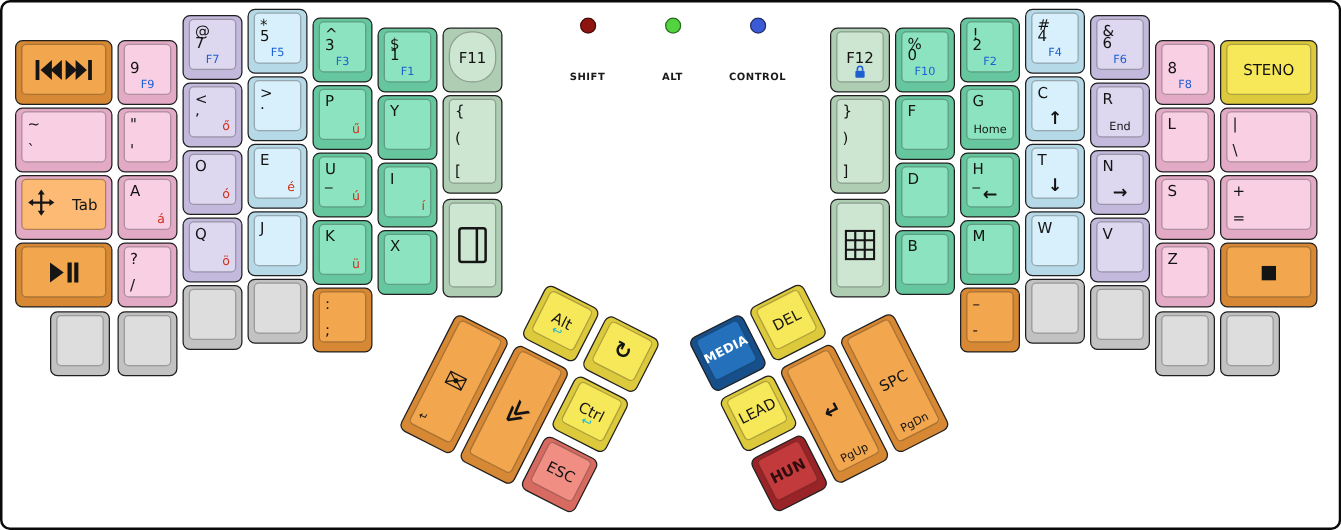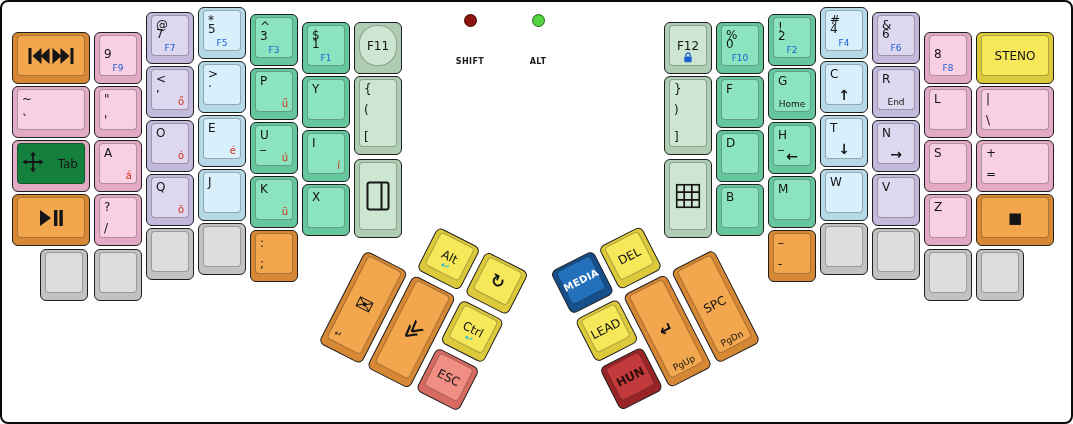--- a/index.html
+++ b/index.html
@@ -49,20 +49,24 @@
 
   <div id="indicators">
     <div class="ind">
       <span class="dot" id="dot-0" style="background: rgb(142, 20, 16);"></span>
       <span class="ind-label">SHIFT</span>
     </div>
     <div class="ind">
       <span class="dot" id="dot-1" style="background: rgb(82, 211, 63);"></span>
       <span class="ind-label">ALT</span>
     </div>
+    <div class="ind">
+      <span class="dot" id="dot-2" style="background: rgb(59, 91, 214);"></span>
+      <span class="ind-label">CONTROL</span>
+    </div>
   </div>
 
   <div id="main-keys">
       <div class="key" style="left: 10px; top: 30px; width: 78px; height: 52px; background: rgb(214, 136, 52);">
         <div class="top" style="background: rgb(242, 166, 78);">
           <span class="lab icon c">
             <svg width="46" height="20" viewBox="0 0 46 20" fill="#151515">
               <rect x="0.5" y="2" width="3" height="16"></rect>
               <path d="M13.5 2 L4.5 10 L13.5 18 Z"></path>
               <path d="M21.5 2 L12.5 10 L21.5 18 Z"></path>
@@ -73,21 +77,21 @@
           </span>
         </div>
       </div>
       <div class="key" style="left: 10px; top: 84px; width: 78px; height: 52px; background: rgb(227, 170, 198);">
         <div class="top" style="background: rgb(249, 207, 227);">
           <span class="lab tl">~</span>
           <span class="lab bl">`</span>
         </div>
       </div>
       <div class="key" style="left: 10px; top: 138px; width: 78px; height: 52px; background: rgb(227, 170, 198);">
-        <div class="top" style="background: #15803d; text-align: right;">
+        <div class="top" style="background: #fdba74; text-align: right;">
           <span class="lab mr">Tab</span>
           <span class="lab icon ml">
             <svg width="22" height="22" viewBox="0 0 22 22" fill="#151515">
               <line x1="11" y1="3.5" x2="11" y2="18.5" stroke="#151515" stroke-width="1.8"></line>
               <line x1="3.5" y1="11" x2="18.5" y2="11" stroke="#151515" stroke-width="1.8"></line>
               <path d="M11 0.5 L8.2 4.5 L13.8 4.5 Z"></path>
               <path d="M11 21.5 L8.2 17.5 L13.8 17.5 Z"></path>
               <path d="M0.5 11 L4.5 8.2 L4.5 13.8 Z"></path>
               <path d="M21.5 11 L17.5 8.2 L17.5 13.8 Z"></path>
             </svg>

